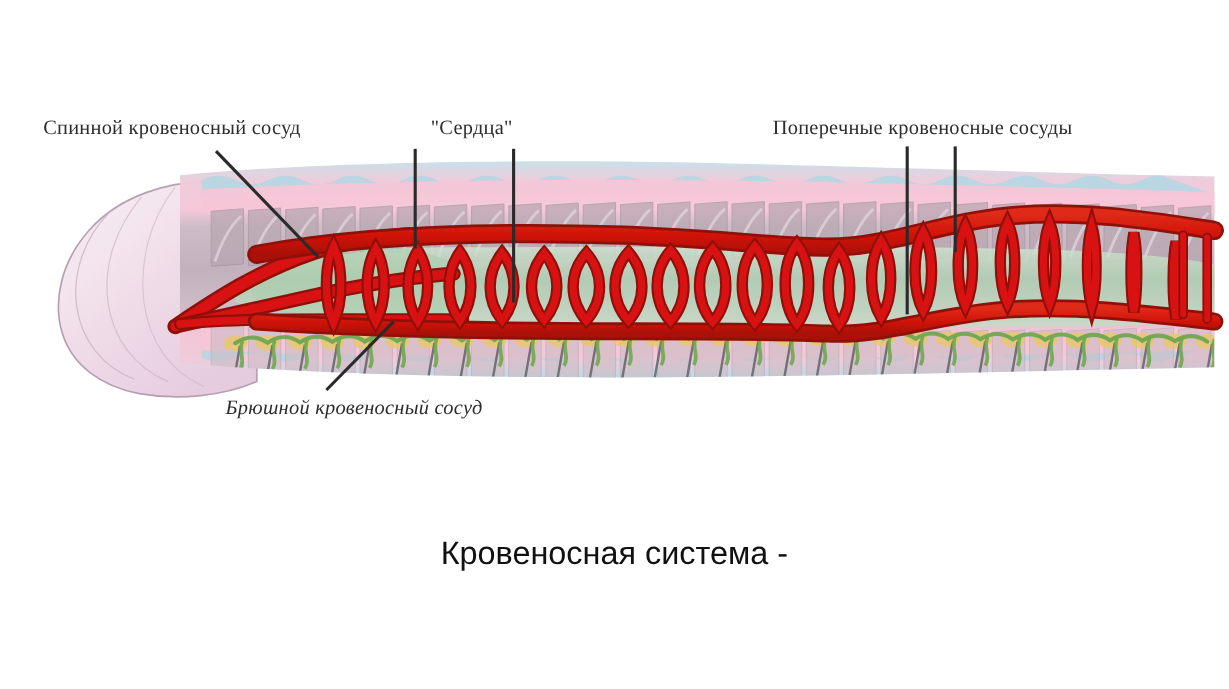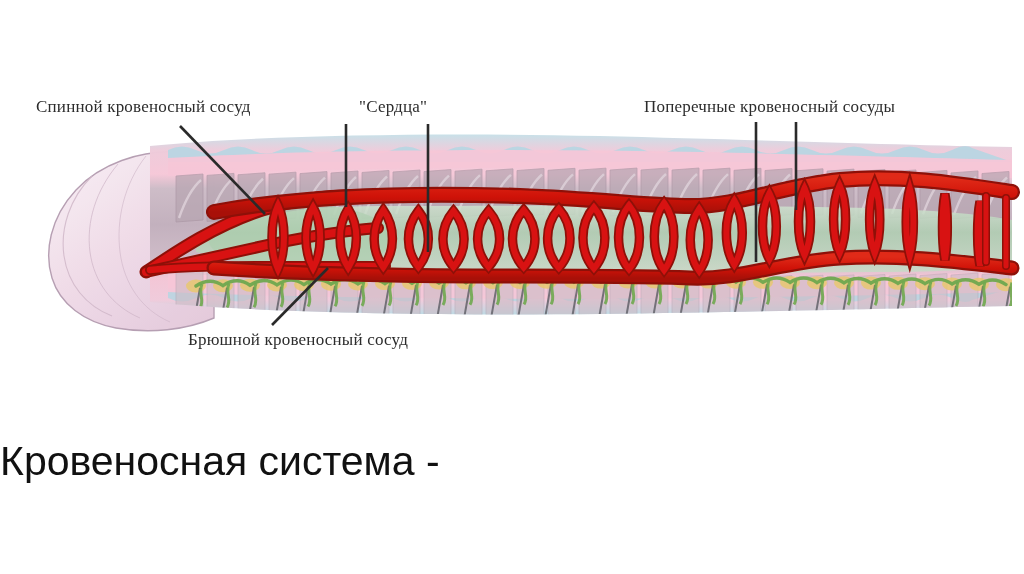--- a/index.html
+++ b/index.html
@@ -16,27 +16,27 @@
     position:absolute;
     font-family:"Liberation Serif", serif;
     font-size:17px;
     color:#2c2c2c;
     white-space:nowrap;
     letter-spacing:0.2px;
   }
   #lbl-dorsal{left:36px;top:97px;}
   #lbl-hearts{left:359px;top:97px;}
   #lbl-transverse{left:644px;top:97px;}
-  #lbl-ventral{left:188px;top:330px;}
+  #lbl-ventral{left:188px;top:330px;font-style:italic;}
   #caption{
     position:absolute;
     left:0;right:0;top:437px;
-    text-align:left;
+    text-align:center;
     font-family:"Liberation Sans", sans-serif;
-    font-size:41px;
+    font-size:27px;
     line-height:48px;
     color:#111111;
     font-weight:400;
   }
   #caption .cap-line{display:block;}
 </style>
 </head>
 <body>
 
 <div id="stage">
@@ -449,21 +449,21 @@
       <line x1="756" y1="122" x2="756" y2="262"></line>
       <line x1="796" y1="122" x2="796" y2="210"></line>
       <line x1="272" y1="325" x2="328" y2="268"></line>
     </g>
   </svg>
 
   <div class="label" id="lbl-dorsal">Спинной кровеносный сосуд</div>
 
   <div class="label" id="lbl-hearts">"Сердца"</div>
 
-  <div class="label" id="lbl-transverse">Поперечные кровеносный сосуды</div>
+  <div class="label" id="lbl-transverse">Поперечные кровеносные сосуды</div>
 
   <div class="label" id="lbl-ventral">Брюшной кровеносный сосуд</div>
 
   <div id="caption">
     <span class="cap-line">Кровеносная система -</span>
   </div>
 
 </div>
 
 </body></html>

